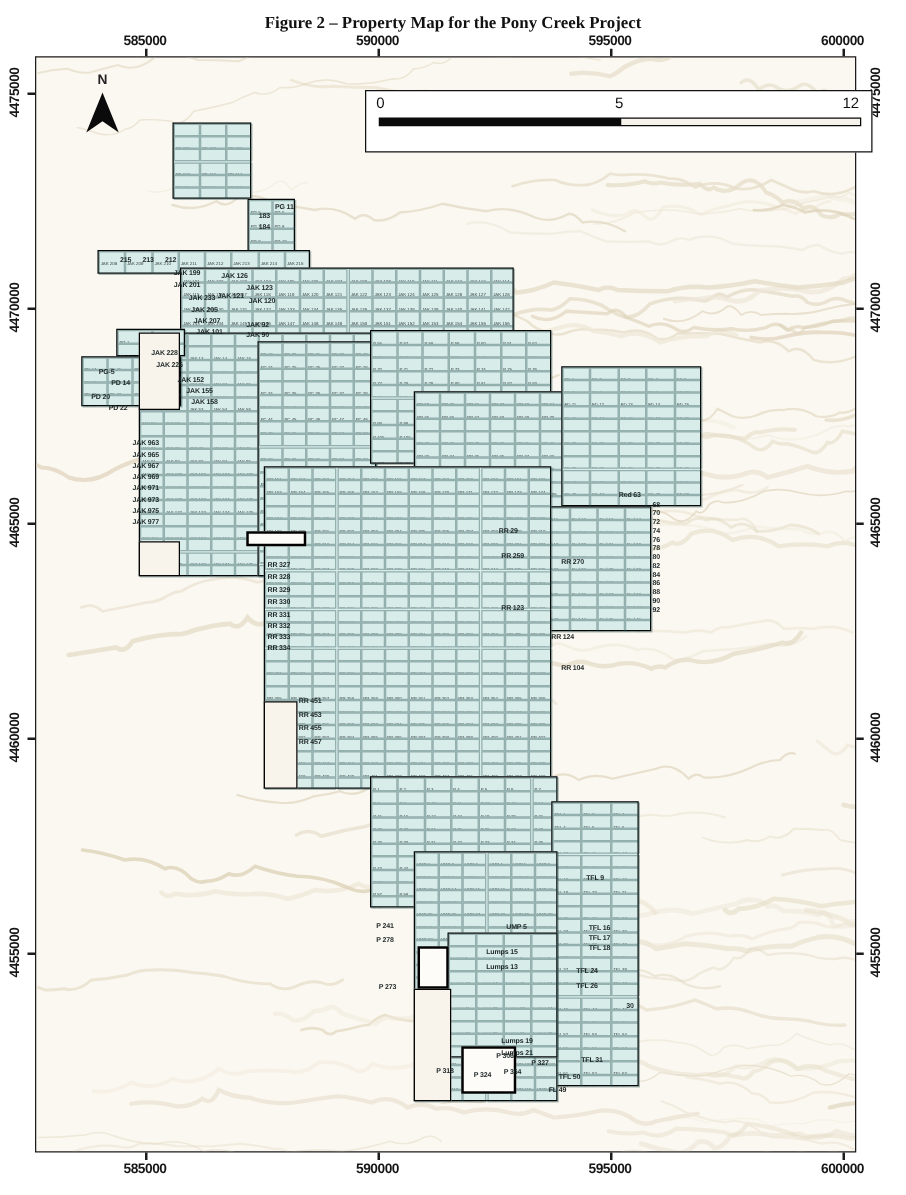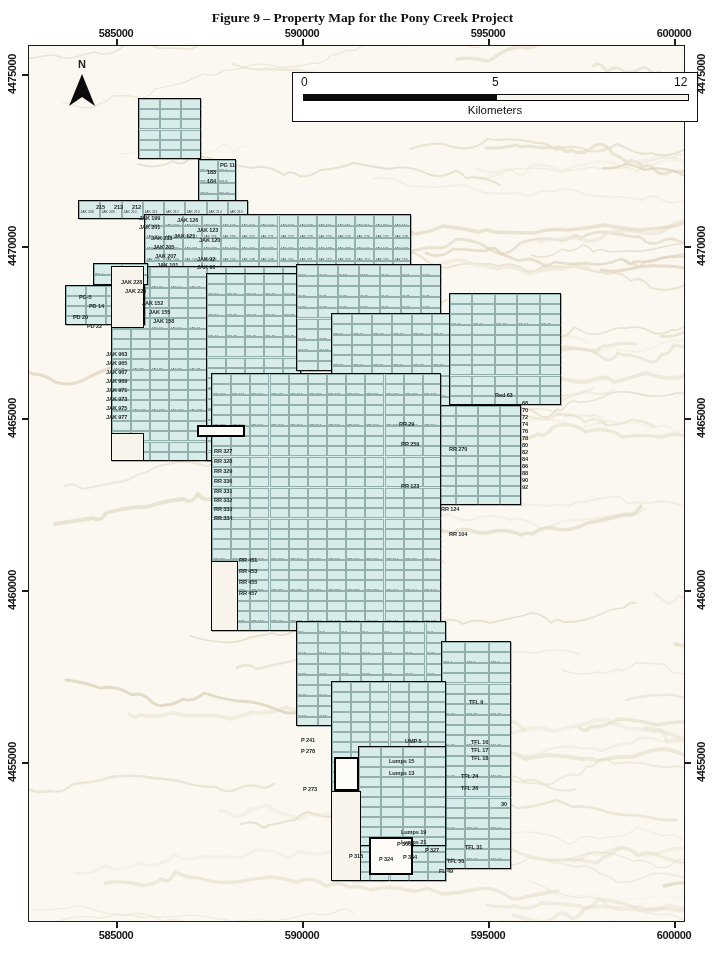--- a/index.html
+++ b/index.html
@@ -37,21 +37,21 @@
   .sb-bar{position:absolute;left:10px;top:21px;width:386px;height:7px;}
   .sb-left{position:absolute;left:0;top:0;width:50%;height:100%;background:#0a0a0a;}
   .sb-right{position:absolute;left:50%;top:0;width:50%;height:100%;background:#f6f3ec;
             border:1px solid #0a0a0a;box-sizing:border-box;}
   .sb-units{position:absolute;left:0;top:31px;width:100%;text-align:center;
             font-size:11.5px;color:#111;}
 </style>
 </head>
 <body>
 
-<div class="title">Figure 9 – Property Map for the Pony Creek Project</div>
+<div class="title">Figure 2 – Property Map for the Pony Creek Project</div>
 
 <div class="map-frame">
   <svg class="terrain" id="terrain" width="657" height="877">
       <path d="M30,875 q18,-6 35,-4 q9,3 17,-2 q15,-1 31,2 q14,-0 28,0 q11,-1 22,-2 q13,1 26,4 q10,-1 21,8 q10,-2 20,-2 q18,4 35,1 q10,-6 20,6 q8,4 16,3 q18,-5 36,-2 q17,3 33,-0 q10,5 19,-2 q19,-6 37,-1 q19,1 39,-7 q19,-7 37,6 q7,2 15,8 q7,6 14,9" fill="none" stroke="#e7dfcb" stroke-width="1.7" stroke-linecap="round" opacity="0.48"></path>
       <path d="M212,778 q9,-3 17,0 q6,6 11,1 q8,-1 15,-3 q6,-2 11,-2 q6,-6 13,-8 q16,6 32,5 q10,-1 20,9 q11,6 22,-8 q9,5 18,-1" fill="none" stroke="#ddd2b8" stroke-width="2.1" stroke-linecap="round" opacity="0.63"></path>
       <path d="M446,133 q16,1 33,-9 q13,-2 26,-2 q11,0 23,3 q18,-0 35,-4 q8,2 16,2 q19,-0 37,-7 q11,-2 22,-5 q6,2 12,-3 q10,5 21,6 q15,-1 30,-6 q12,2 23,5 q6,-6 12,-9 q19,7 38,-3 q13,5 26,-6 q8,-4 17,8 q12,-3 23,-9 q14,1 28,6" fill="none" stroke="#efe8d9" stroke-width="1.3" stroke-linecap="round" opacity="0.76"></path>
       <path d="M349,356 q13,6 26,7 q5,6 11,9 q11,4 22,-7 q6,4 11,3 q11,1 23,-7 q19,-2 39,5 q5,2 11,-6 q6,5 12,3 q13,-1 25,4 q16,3 32,3 q8,-4 16,9" fill="none" stroke="#e2d8c2" stroke-width="1.9" stroke-linecap="round" opacity="0.39"></path>
       <path d="M127,375 q9,-3 18,-8 q16,-4 32,1 q5,1 10,-3 q13,4 26,7 q16,-3 32,1 q5,-0 11,4 q17,4 34,8 q12,2 25,-0 q13,-2 25,7 q9,0 18,-1 q8,-1 16,3" fill="none" stroke="#e7dfcb" stroke-width="3.2" stroke-linecap="round" opacity="0.84"></path>
       <path d="M337,209 q8,-2 17,-6 q19,-3 39,8 q7,7 14,8 q7,4 15,2 q12,-5 24,-3 q12,-1 24,2 q14,-5 27,5 q8,2 16,-4 q17,-1 34,-0 q16,4 32,7 q12,-4 23,7 q10,-6 20,7 q18,5 36,-4 q11,6 22,0 q10,3 21,9 q8,3 16,-7" fill="none" stroke="#ddd2b8" stroke-width="2.0" stroke-linecap="round" opacity="0.53"></path>
       <path d="M90,107 q14,3 29,-8 q12,2 24,-0 q7,-2 14,6 q5,-3 10,2 q13,3 25,-7 q6,-4 12,6 q7,-6 13,-6" fill="none" stroke="#efe8d9" stroke-width="1.1" stroke-linecap="round" opacity="0.59"></path>
@@ -1537,14 +1537,13 @@
 </div>
 
 <div class="scalebar">
   <span class="num" style="left:8px">0</span>
   <span class="num" style="left:199px">5</span>
   <span class="num" style="left:381px">12</span>
   <div class="sb-bar">
     <div class="sb-left"></div>
     <div class="sb-right"></div>
   </div>
-  <div class="sb-units">Kilometers</div>
 </div>
 
 </body></html>

